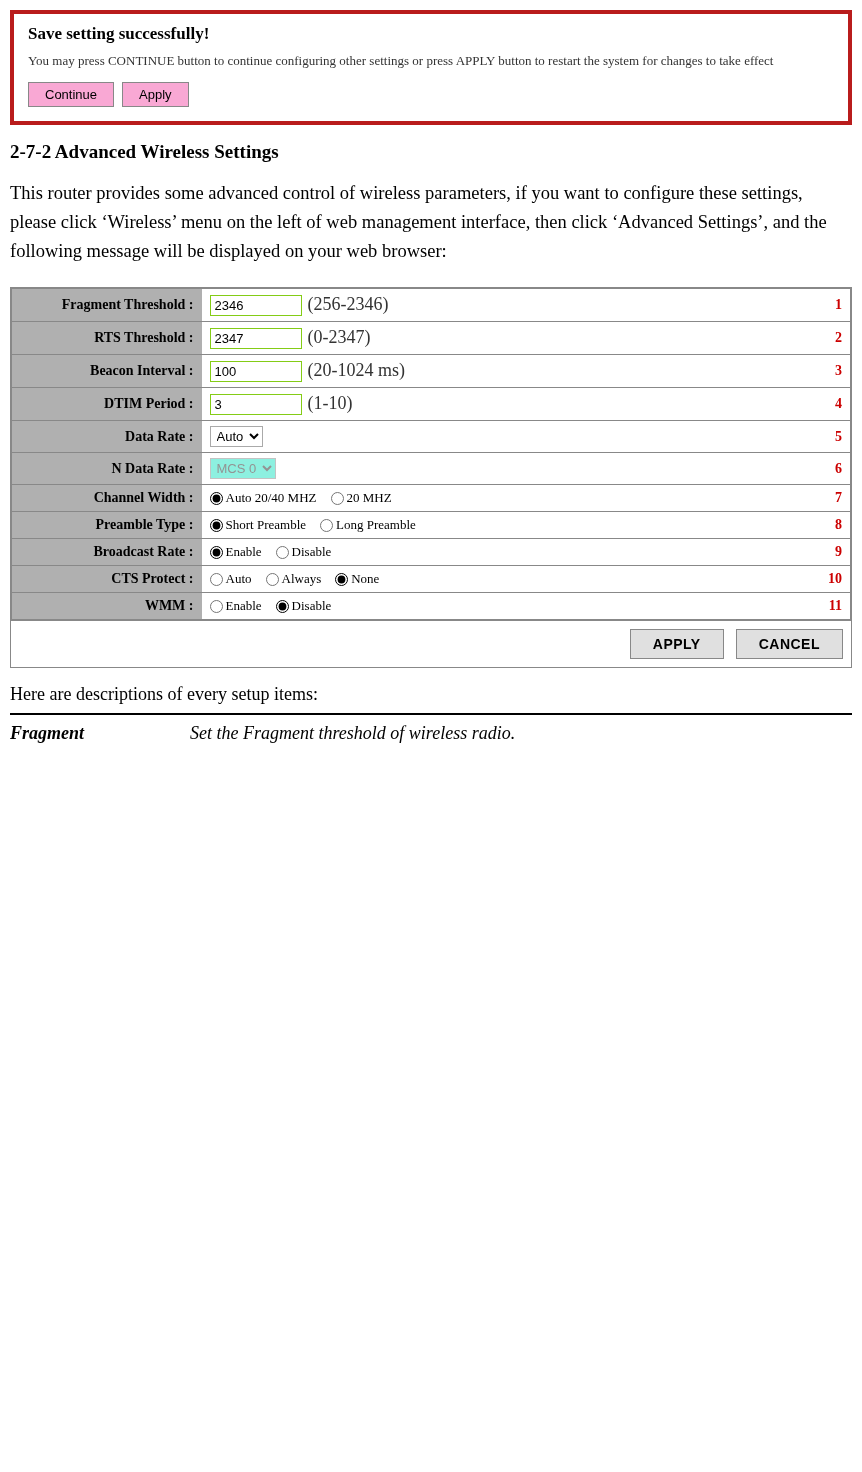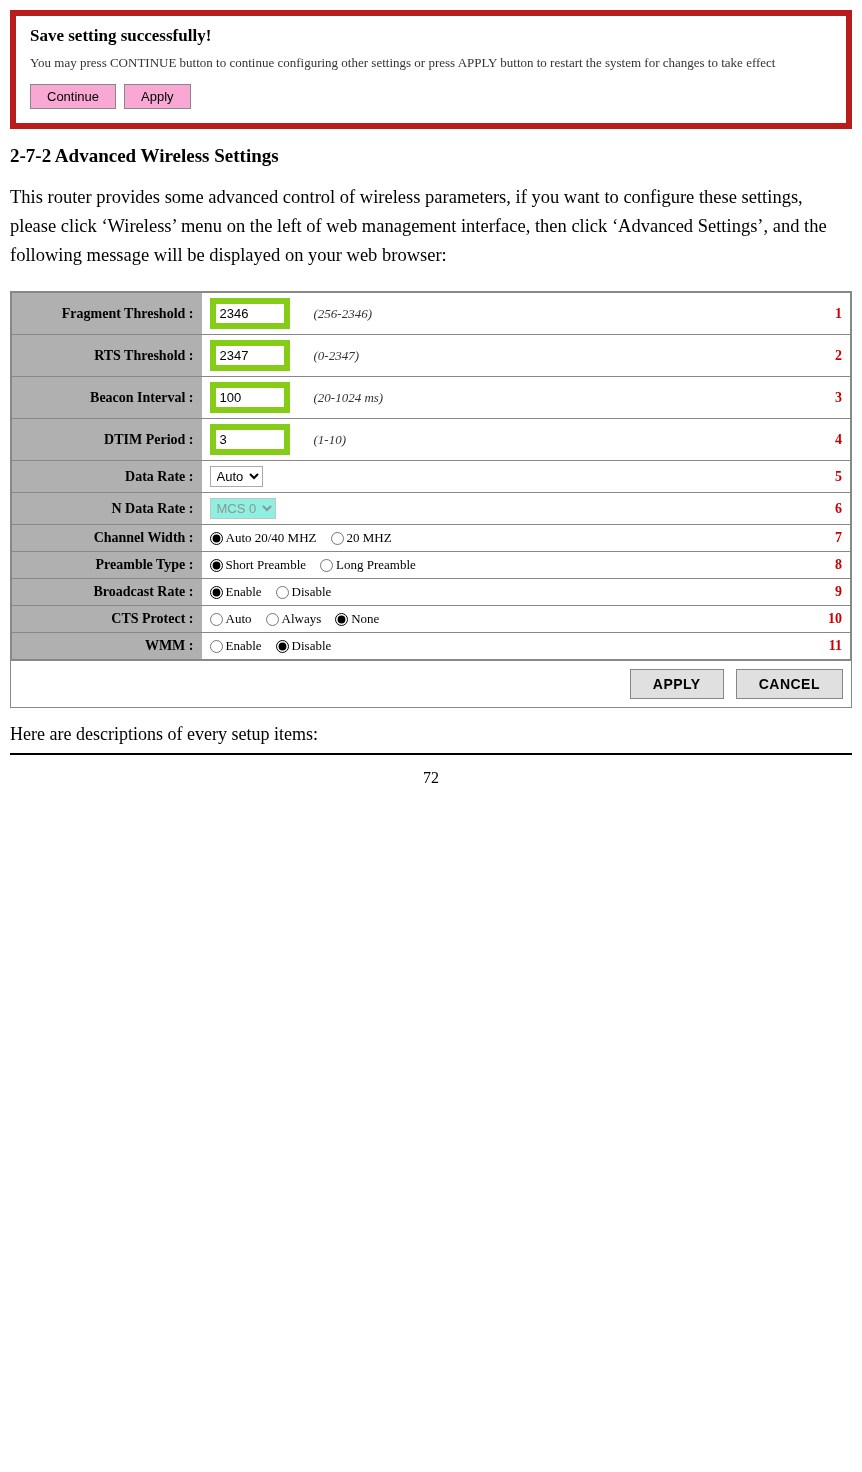--- a/index.html
+++ b/index.html
@@ -8,21 +8,21 @@
       font-size: 18px;
       background: #fff;
       color: #000;
       width: 862px;
       min-height: 1472px;
       padding: 0;
     }
 
     
     .success-box {
-      border: 6px solid #b91c1c;
+      border: 4px solid #b91c1c;
       margin: 10px 10px 0 10px;
       padding: 10px 14px 14px 14px;
       background: #fff;
     }
     .success-title {
       font-weight: bold;
       font-size: 17px;
       margin-bottom: 8px;
     }
     .success-desc {
@@ -93,31 +93,30 @@
     }
     .row-num {
       text-align: right;
       color: #c00;
       font-weight: bold;
       font-size: 15px;
       width: 36px;
       background: #fff;
     }
     .text-input {
-      width: 80px;
-      border: 6px solid #84cc16;
+      width: 92px;
+      border: 1px solid #84cc16;
       padding: 2px 4px;
       font-size: 13px;
       background: #fff;
     }
     .range-hint {
       color: #333;
-      font-size: 13px;
-      margin-left: 24px;
-      font-style: italic;
+      font-size: 18px;
+      margin-left: 6px;
     }
     .select-input {
       border: 1px solid #aaa;
       font-size: 13px;
       padding: 1px 2px;
       background: #fff;
     }
     .radio-group {
       display: flex;
       align-items: center;
@@ -309,16 +308,19 @@
     </table>
     <div class="table-btn-row">
       <button class="btn-apply-main">APPLY</button>
       <button class="btn-cancel-main">CANCEL</button>
     </div>
   </div>
 
   <div class="descriptions-section">
     <p class="desc-header">Here are descriptions of every setup items:</p>
     <hr class="divider">
+    <div class="desc-row">
+      <span class="desc-term">Fragment</span>
+      <span class="desc-def">Set the Fragment threshold of wireless radio.</span>
+    </div>
   </div>
 
-  <div class="page-num">72</div>
 </div>
 
 </body></html>

